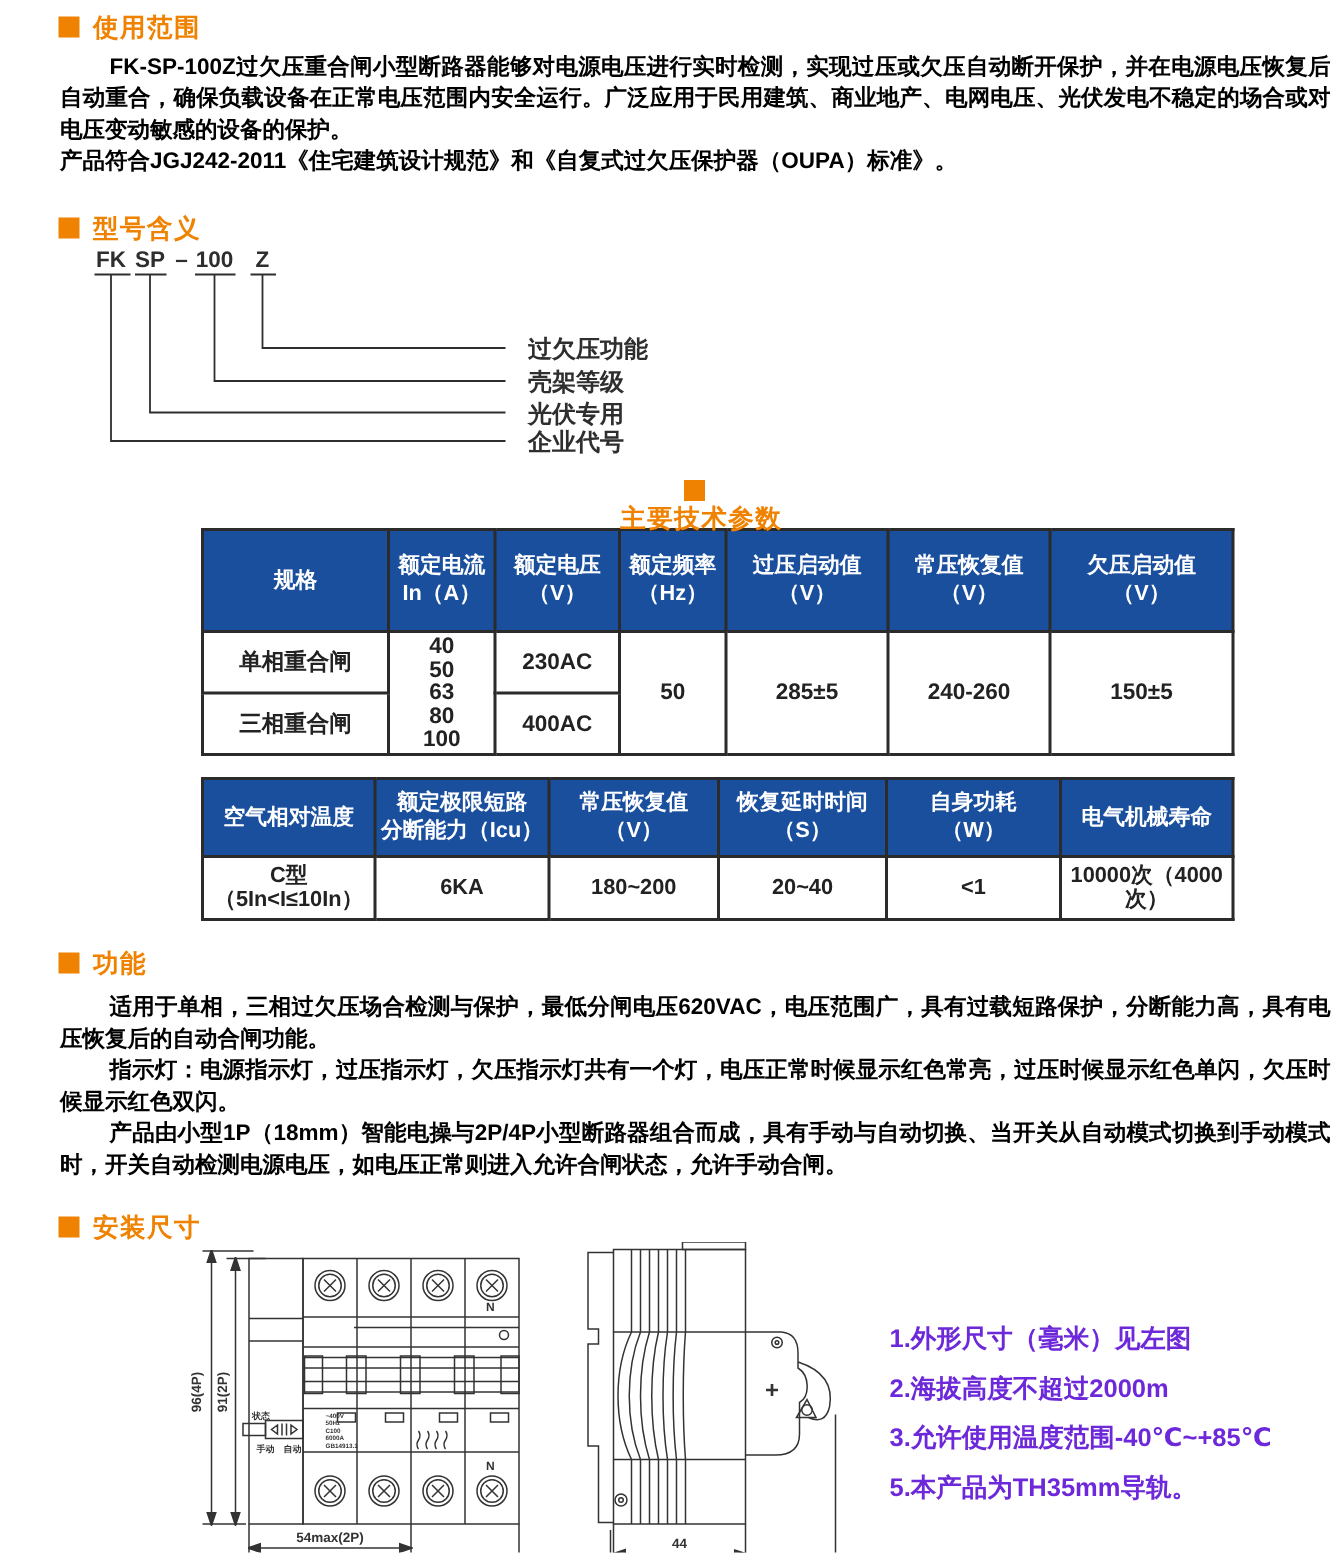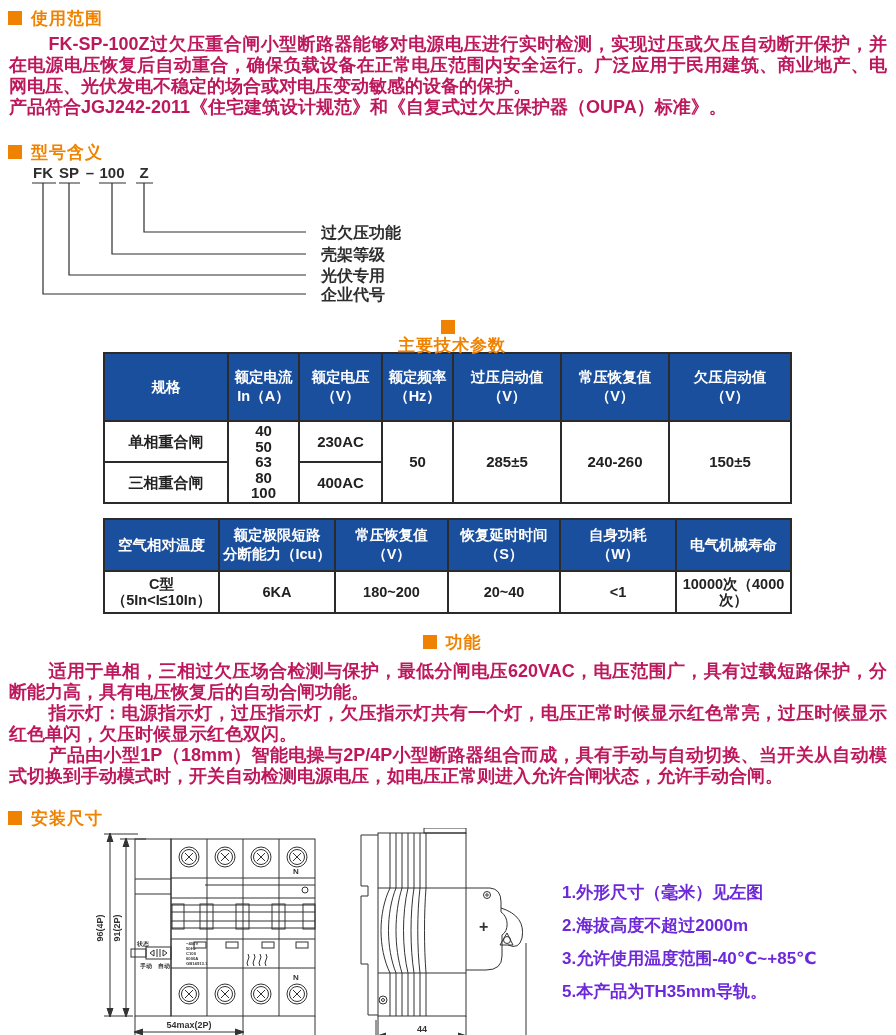--- a/index.html
+++ b/index.html
@@ -1,27 +1,27 @@
 <!DOCTYPE html>
 <html><head>
 <meta charset="utf-8">
 <style>
   html,body{margin:0;padding:0;}
   body{
     width:896px;height:1035px;background:#ffffff;
     font-family:"Liberation Sans","DejaVu Sans",sans-serif;
     color:#333;overflow:hidden;
   }
-  .page{width:896px;height:923px;position:relative;padding-top:8px;box-sizing:border-box;}
+  .page{width:896px;height:923px;position:relative;padding-top:8px;box-sizing:border-box;padding-left:31px;}
   .heading{display:flex;align-items:center;margin:0 0 0 8px;height:20px;}
   .heading .sq{width:14px;height:14px;background:#ef8200;margin-right:9px;flex:0 0 auto;}
   .heading .ht{color:#ef8200;font-size:17px;font-weight:bold;letter-spacing:1px;}
   p.body-text{
-    margin:0;padding:0 9px;font-size:18px;line-height:21px;font-weight:bold;
-    color:#be185d;text-align:justify;
+    margin:0;padding:0 9px;font-size:15px;line-height:21px;font-weight:bold;
+    color:#000000;text-align:justify;
   }
   p.indent{text-indent:2.2em;}
   .usage-paras{margin-top:6px;}
   .model-svg{display:block;margin:0;}
   .model-code{font-size:15px;font-weight:bold;fill:#2e2e2e;}
   .model-label{font-size:16px;font-weight:bold;fill:#2e2e2e;}
   .ln{stroke:#2e2e2e;stroke-width:1.2;fill:none;}
   table{border-collapse:collapse;margin-left:103px;table-layout:fixed;}
   th,td{border:2px solid #2b2b2b;text-align:center;vertical-align:middle;white-space:pre-line;padding:0;}
   th{background:#1a4f9e;color:#ffffff;font-size:14.5px;font-weight:bold;line-height:19px;}
@@ -29,21 +29,21 @@
   #table1{margin-top:12px;}
   #table1 th{height:66px;}
   #table1 td{height:39px;}
   #table1 td.multi{line-height:15.5px;font-size:15px;}
   #table2{margin-top:14px;}
   #table2 th{height:50px;}
   #table2 td{height:40px;font-size:14.5px;}
   .features-paras{margin-top:9px;}
   .h-model{margin-top:24px;}
   .h-specs{margin-top:10px;flex-direction:column;}
-  .h-features{margin-top:18px;justify-content:center;}
+  .h-features{margin-top:18px;}
   .h-install{margin-top:21px;}
   .install-row{position:relative;height:238px;margin-top:0;}
   .draw{position:absolute;stroke:#333;fill:none;}
   .dd{stroke:#333;stroke-width:1;fill:none;}
   .dim-t{font-size:9px;font-weight:bold;fill:#333;stroke:none;}
   .tiny-t{stroke:none;fill:#333;}
   .notes{position:absolute;left:562px;top:48px;}
   .note-line{font-size:17px;font-weight:bold;color:#6d28d9;line-height:33px;white-space:nowrap;}
 </style>
 </head>

